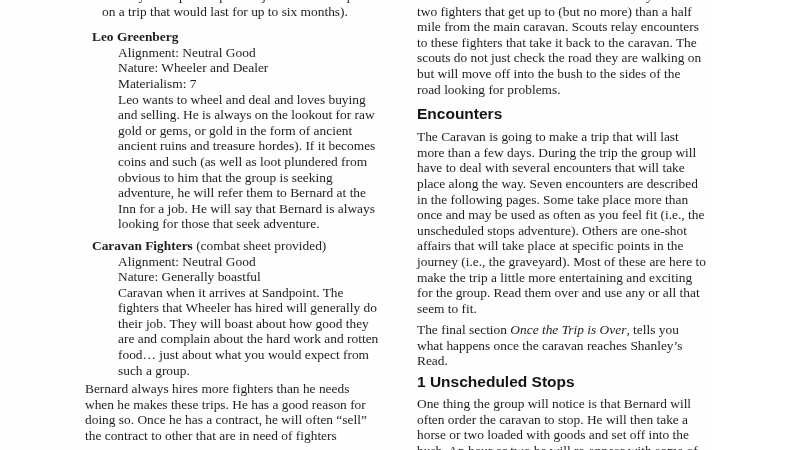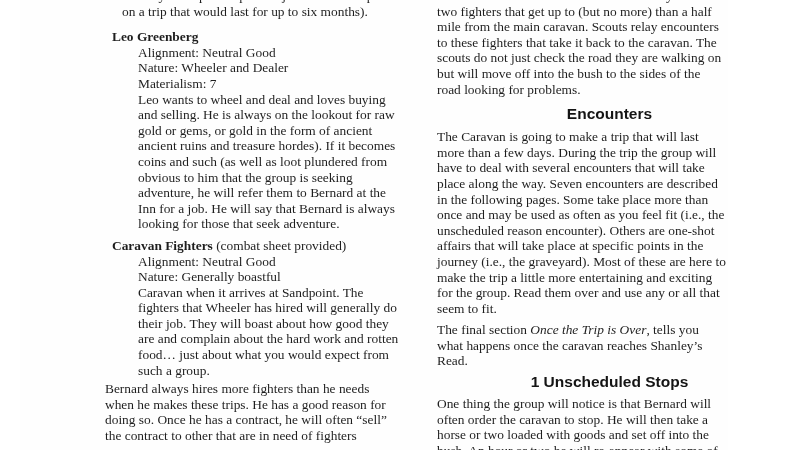--- a/index.html
+++ b/index.html
@@ -16,21 +16,20 @@
   .page {
     position: absolute;
     left: 0; top: 0;
     width: 708px;
     height: 450px;
     background: #fefefe;
     font-family: "Liberation Serif", "DejaVu Serif", serif;
     font-size: 13.4px;
     color: #1e1e1e;
     overflow: hidden;
-    margin-left: 20px;
   }
   .col {
     position: absolute;
     top: -12px;
   }
   .col-left  { left: 85px;  width: 325px; }
   .col-right { left: 417px; width: 345px; }
   .line {
     line-height: 15.6px;
     height: 15.6px;
@@ -51,21 +50,20 @@
   .mt-heading-fighters { margin-top: 6px; }
   .mt-bernard          { margin-top: 3px; }
   .section-heading {
     font-family: "Liberation Sans", "DejaVu Sans", sans-serif;
     font-size: 15.5px;
     font-weight: 700;
     color: #141414;
     line-height: 18px;
     margin: 0;
     white-space: nowrap;
-    text-align: center;
   }
   .mt-encounters-heading { margin-top: 8px; }
   .mt-encounters-para    { margin-top: 6px; }
   .mt-final-para         { margin-top: 6px; }
   .mt-unscheduled-heading{ margin-top: 4px; }
   .mt-unscheduled-para   { margin-top: 5px; }
   .italic { font-style: italic; }
 </style>
 </head>
 <body>
@@ -138,21 +136,21 @@
 
     <h2 class="section-heading mt-encounters-heading">Encounters</h2>
 
     <div class="para mt-encounters-para">
         <div class="line">The Caravan is going to make a trip that will last</div>
         <div class="line">more than a few days. During the trip the group will</div>
         <div class="line">have to deal with several encounters that will take</div>
         <div class="line">place along the way. Seven encounters are described</div>
         <div class="line">in the following pages. Some take place more than</div>
         <div class="line">once and may be used as often as you feel fit (i.e., the</div>
-        <div class="line">unscheduled reason encounter). Others are one-shot</div>
+        <div class="line">unscheduled stops adventure). Others are one-shot</div>
         <div class="line">affairs that will take place at specific points in the</div>
         <div class="line">journey (i.e., the graveyard). Most of these are here to</div>
         <div class="line">make the trip a little more entertaining and exciting</div>
         <div class="line">for the group. Read them over and use any or all that</div>
         <div class="line">seem to fit.</div>
       </div>
 
     <div class="para mt-final-para">
       <div class="line"><span>The final section </span><span class="italic">Once the Trip is Over</span><span>, tells you</span></div>
       <div>

